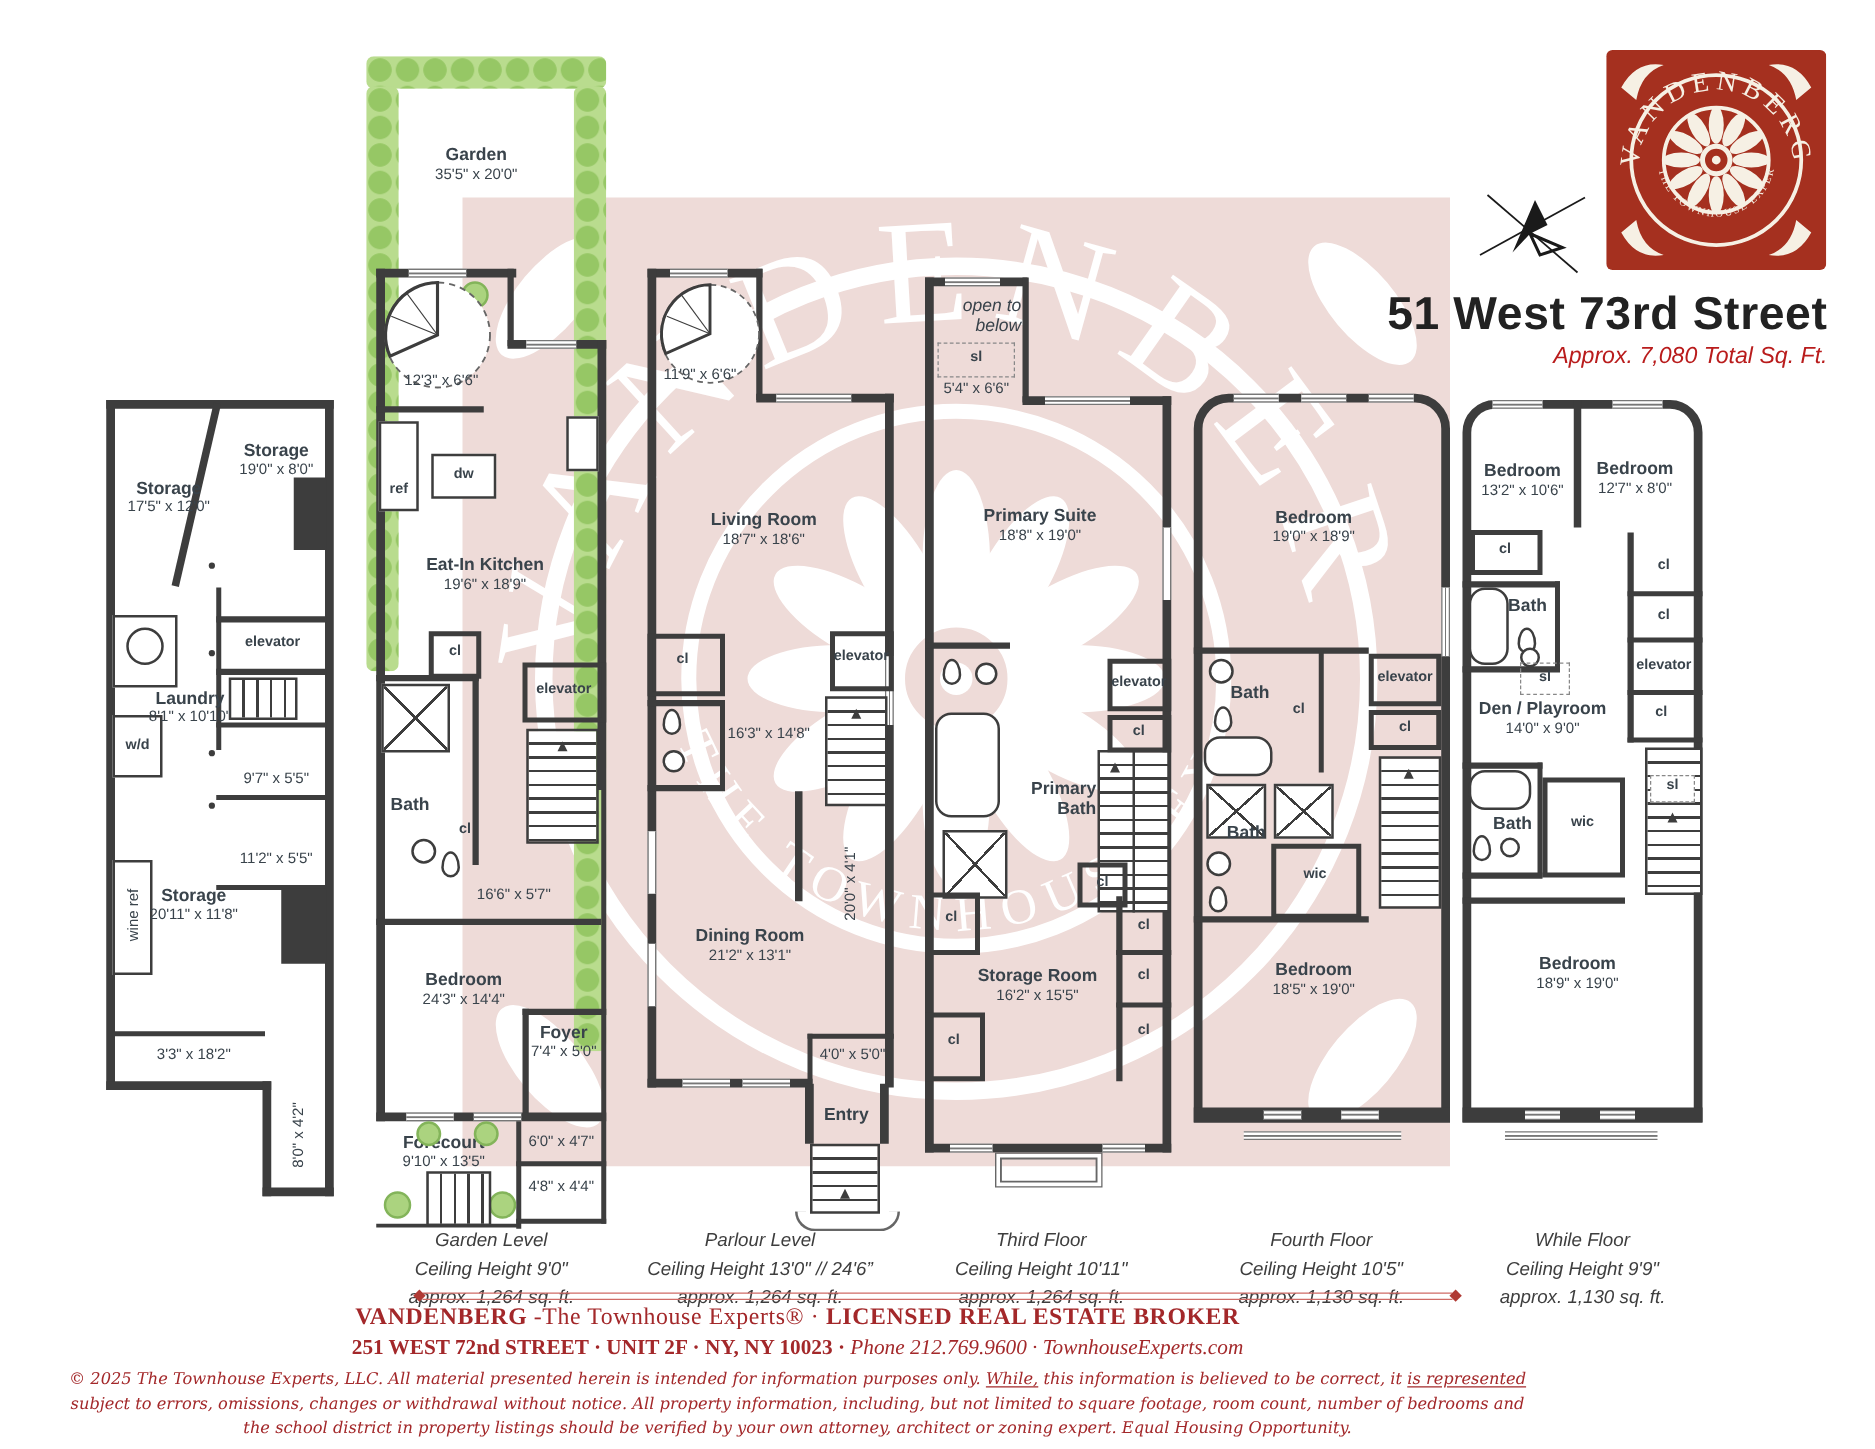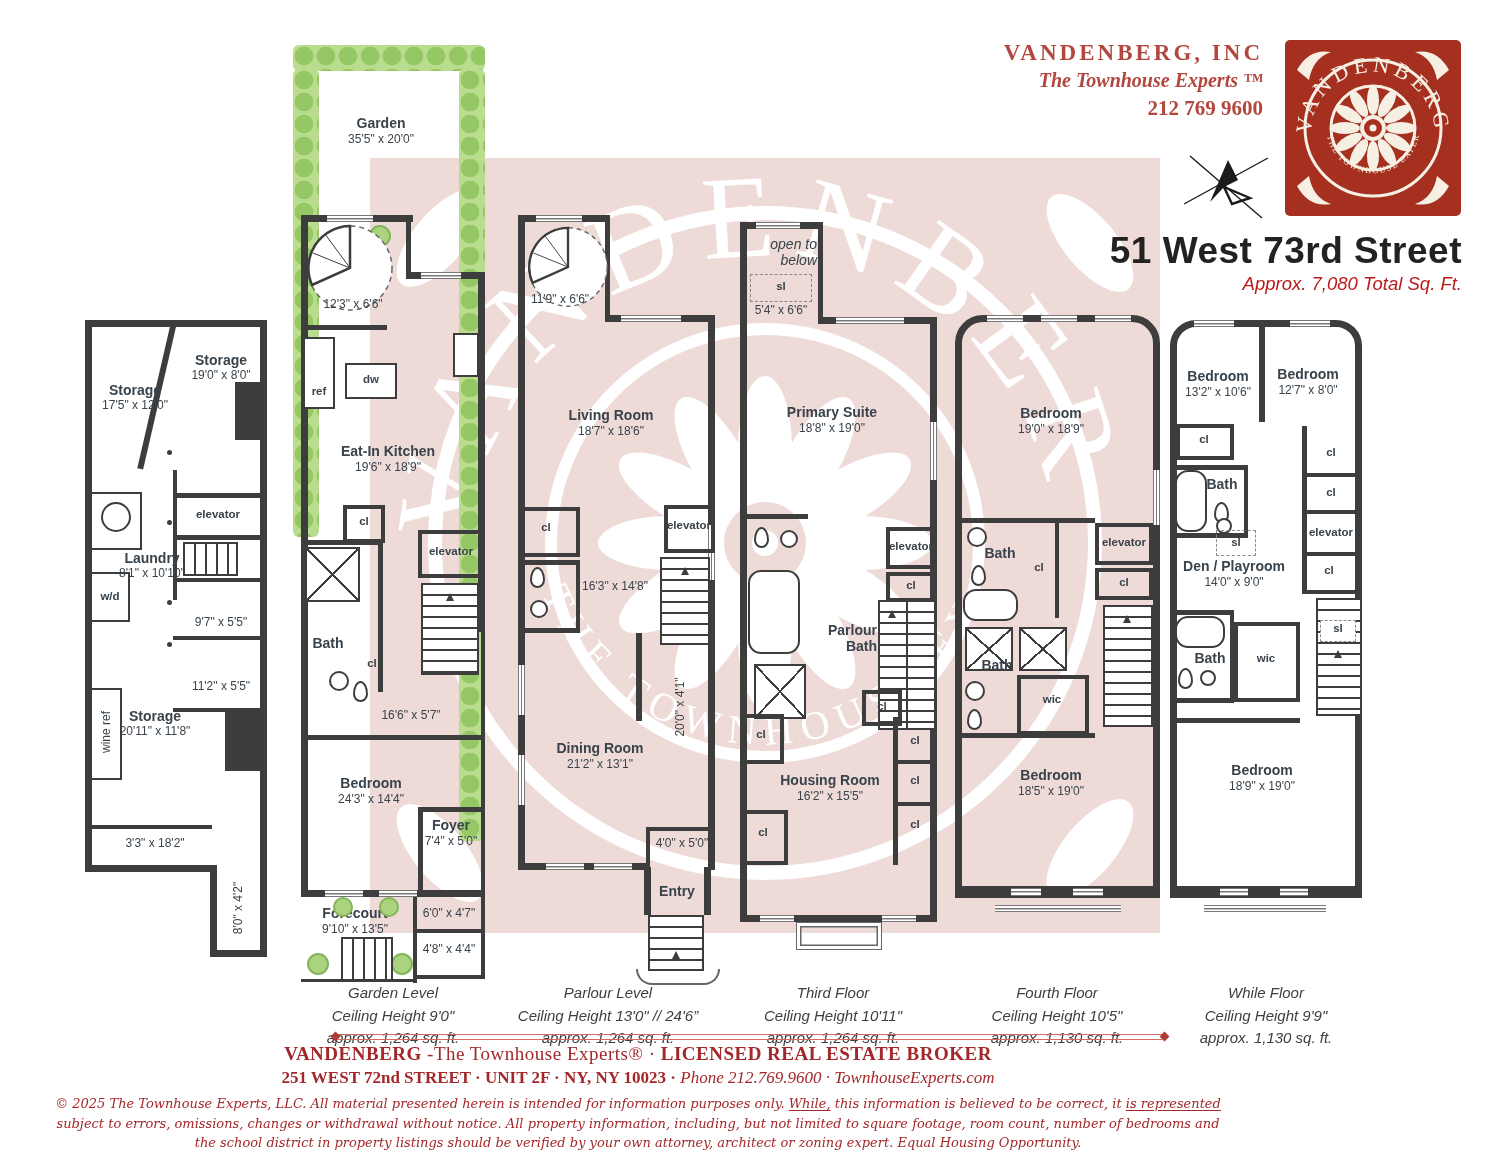--- a/index.html
+++ b/index.html
@@ -96,25 +96,20 @@
       <ellipse cx="435" cy="300" rx="27" ry="72" transform="rotate(210 435 395)"></ellipse>
       <ellipse cx="435" cy="300" rx="27" ry="72" transform="rotate(240 435 395)"></ellipse>
       <ellipse cx="435" cy="300" rx="27" ry="72" transform="rotate(270 435 395)"></ellipse>
       <ellipse cx="435" cy="300" rx="27" ry="72" transform="rotate(300 435 395)"></ellipse>
       <ellipse cx="435" cy="300" rx="27" ry="72" transform="rotate(330 435 395)"></ellipse>
     </g>
     <circle cx="435" cy="395" r="48" fill="#eedbd8" stroke="#fff" stroke-width="14"></circle>
     <circle cx="435" cy="395" r="13" fill="#fff"></circle>
   </svg>
 
-  <div class="hdr">
-    <div class="co">VANDENBERG, INC</div>
-    <div class="tg">The Townhouse Experts ™</div>
-    <div class="ph">212 769 9600</div>
-  </div>
 
   <svg class="abs" style="left:1285px;top:40px;" width="176" height="176" viewBox="0 0 176 176">
     <rect width="176" height="176" rx="5" fill="#a5301f"></rect>
     <g fill="#f6f0e4">
       <path d="M12 30 Q24 8 46 12 Q28 18 24 40 Z"></path>
       <path d="M164 30 Q152 8 130 12 Q148 18 152 40 Z"></path>
       <path d="M12 146 Q24 168 46 164 Q28 158 24 136 Z"></path>
       <path d="M164 146 Q152 168 130 164 Q148 158 152 136 Z"></path>
     </g>
     <circle cx="88" cy="88" r="68" fill="none" stroke="#f6f0e4" stroke-width="3"></circle>
@@ -337,34 +332,34 @@
     <div class="rd" style="left:92px;top:200px">18'8" x 19'0"</div>
     <div class="winv" style="left:190px;top:200px;width:7px;height:58px"></div>
     <div class="rm" style="left:146px;top:305px;width:51px;height:42px"></div>
     <div class="sm" style="left:171px;top:318px">elevator</div>
     <div class="rm" style="left:146px;top:350px;width:51px;height:30px"></div>
     <div class="sm" style="left:171px;top:357px">cl</div>
     <div class="w" style="left:0;top:292px;width:68px;height:5px"></div>
     <div class="toilet" style="left:14px;top:305px"></div>
     <div class="sinkc" style="left:40px;top:308px;width:18px;height:18px"></div>
     <div class="tub" style="left:8px;top:348px;width:52px;height:84px"></div>
-    <div class="rl wrap" style="left:98px;top:400px;width:78px">Parlour Bath</div>
+    <div class="rl wrap" style="left:98px;top:400px;width:78px">Primary Bath</div>
     <div class="shower" style="left:14px;top:442px;width:52px;height:55px"></div>
     <div class="stairs" style="left:138px;top:378px;width:58px;height:130px"></div>
     <div class="w" style="left:166px;top:378px;width:2px;height:130px"></div>
     <div class="tri" style="left:148px;top:388px"></div>
     <div class="rm" style="left:122px;top:468px;width:40px;height:36px"></div>
     <div class="sm" style="left:142px;top:478px">cl</div>
     <div class="rm" style="left:0;top:492px;width:44px;height:50px"></div>
     <div class="sm" style="left:21px;top:506px">cl</div>
     <div class="w" style="left:153px;top:495px;width:5px;height:148px"></div>
     <div class="w" style="left:153px;top:538px;width:44px;height:4px"></div>
     <div class="w" style="left:153px;top:580px;width:44px;height:4px"></div>
     <div class="sm" style="left:175px;top:512px">cl</div>
-    <div class="rl" style="left:90px;top:550px">Housing Room</div>
+    <div class="rl" style="left:90px;top:550px">Storage Room</div>
     <div class="rd" style="left:90px;top:568px">16'2" x 15'5"</div>
     <div class="sm" style="left:175px;top:552px">cl</div>
     <div class="rm" style="left:0;top:588px;width:48px;height:55px"></div>
     <div class="sm" style="left:23px;top:604px">cl</div>
     <div class="sm" style="left:175px;top:596px">cl</div>
     <div class="w" style="left:0;top:693px;width:197px;height:7px"></div>
     <div class="win" style="left:20px;top:693px;width:34px;height:7px"></div>
     <div class="win" style="left:142px;top:693px;width:34px;height:7px"></div>
     <div class="bayo" style="left:56px;top:700px;width:84px;height:26px"></div>
   </div>

